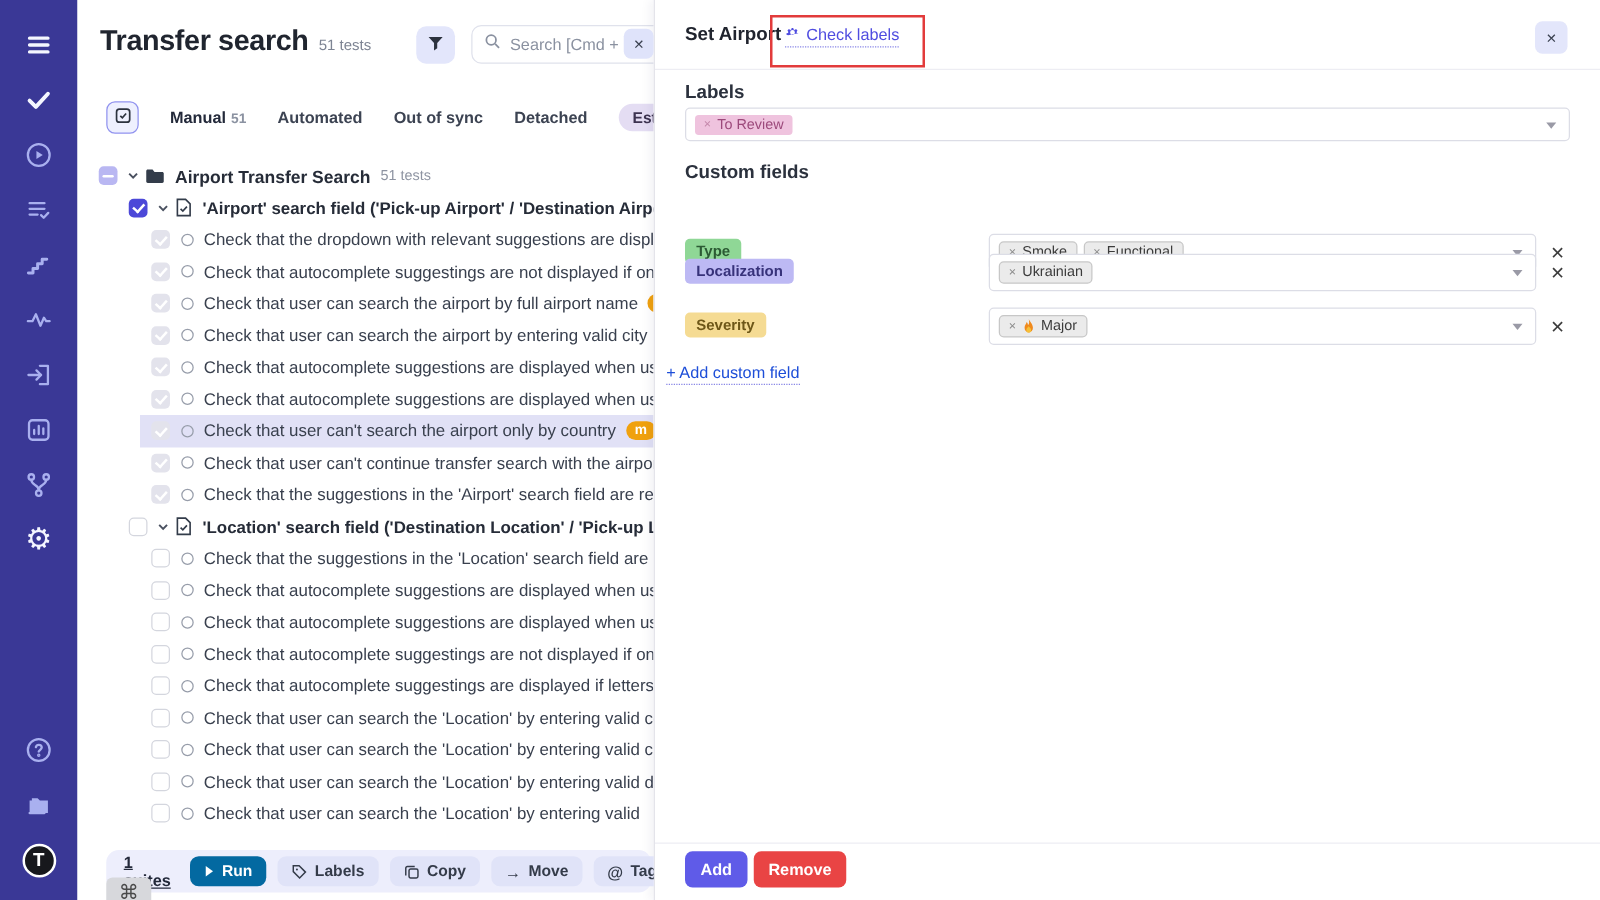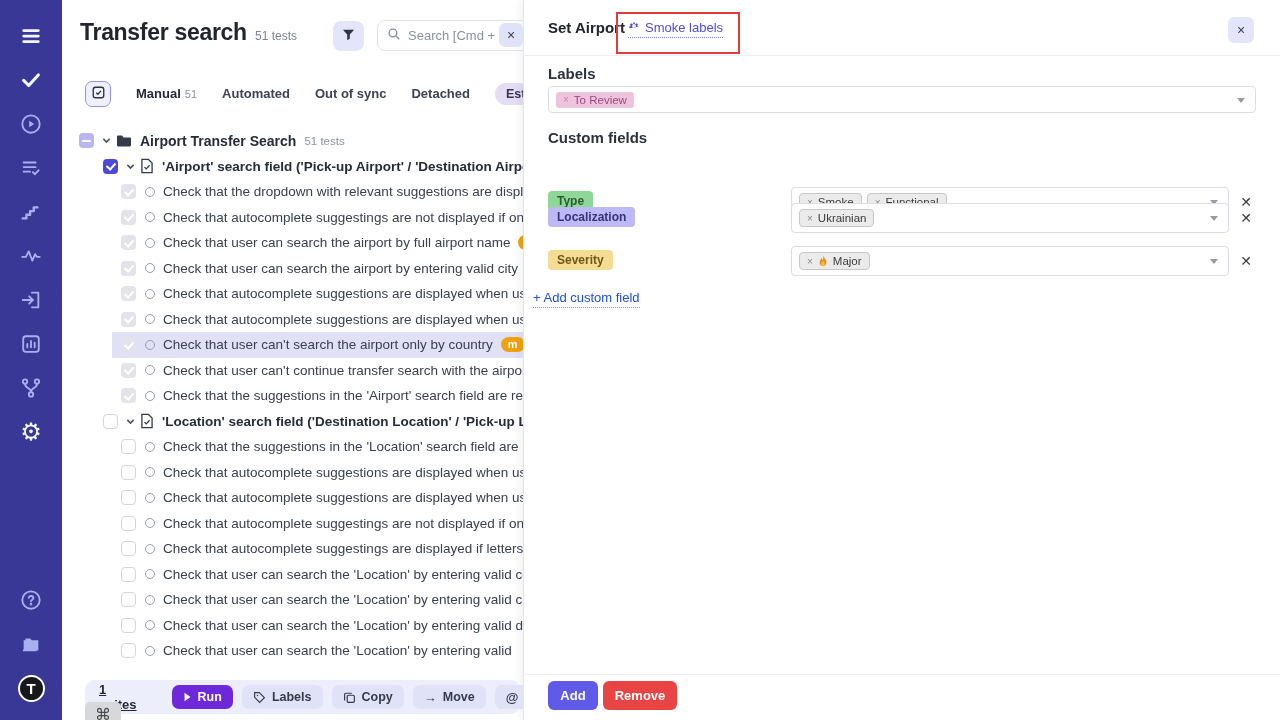--- a/index.html
+++ b/index.html
@@ -28,21 +28,21 @@
     font-family:inherit; background:transparent; }
   #searchBox input::placeholder { color:#8a91a0; }
   #searchClear { position:absolute; left:437px; top:23px; width:24px; height:24px; border:none; border-radius:6px;
     background:#dfe3fa; color:#3a4150; font-size:14px; line-height:1; cursor:pointer; z-index:3; }
 
   #tabsRow { position:absolute; left:23px; top:80px; height:27px; display:flex; align-items:center; gap:25px; }
   #selAllBtn { width:26px; height:26px; border:1.5px solid #9193ef; background:#eef0fe; border-radius:7px;
     display:flex; align-items:center; justify-content:center; color:#2c323e; cursor:pointer; }
   .tab { font-size:13px; font-weight:600; color:#3c4352; cursor:pointer; white-space:nowrap; }
   .tab.active { color:#23293a; font-weight:bold; }
-  .tab .cnt { font-size:11px; color:#8b92a1; font-weight:400; margin-left:4px; }
+  .tab .cnt { font-size:11px; color:#8b92a1; font-weight:700; margin-left:4px; }
   .tab.pill { background:#e4ddf3; color:#3c3350; padding:4px 11px; border-radius:12px; font-weight:600; font-size:12.5px; }
 
   #tree { position:absolute; left:0; top:128px; right:0; bottom:0; overflow:hidden; }
   .trow { height:25.5px; display:flex; align-items:center; white-space:nowrap; overflow:hidden; cursor:pointer; }
   .trow.hl { background:linear-gradient(to right, transparent 50px, #e1e1f6 50px); }
   .cb { width:15px; height:15px; border-radius:4px; flex:0 0 15px; position:relative; }
   .cb.unchecked { background:#fff; border:1px solid #d4d6de; }
   .cb.indeterminate { background:#b9b7f2; }
   .cb.indeterminate::after { content:''; position:absolute; left:3px; top:6.5px; width:9px; height:2px; background:#fff; border-radius:1px; }
   .cb.checked { background:#4c48d8; }
@@ -57,21 +57,21 @@
   .ttl-test { font-size:13.5px; color:#39404e; }
   .tmeta { font-size:11.5px; color:#8d93a1; margin-left:8px; }
   .badge-m { background:#f0a10e; color:#fff; font-size:11px; font-weight:bold; border-radius:9px;
     padding:1px 7px 2px; margin-left:8px; flex:0 0 auto; }
 
   #lpToolbar { position:absolute; left:23px; top:680px; width:436px; height:34px; background:#edeefc; border-radius:10px;
     display:flex; align-items:center; padding:0 10px; gap:9px; z-index:4; }
   #suitesLbl { font-size:13px; font-weight:bold; color:#23293a; text-decoration:underline; margin:0 6px 0 4px; cursor:pointer; }
   .tbBtn { height:24px; border:none; border-radius:7px; background:#e0e3f8; color:#343b49; font-size:12.5px; font-weight:bold;
     display:flex; align-items:center; gap:6px; padding:0 11px; cursor:pointer; font-family:inherit; }
-  .tbBtn.primary { background:#6d28d9; color:#fff;margin-left:20px; }
+  .tbBtn.primary { background:#0369a1; color:#fff; }
   .tbBtn .bi { display:flex; }
   #cmdKey { position:absolute; left:23px; top:702px; width:36px; height:24px; background:#d7d8dc; border-radius:5px;
     color:#4a4a4a; font-size:16px; display:flex; align-items:center; justify-content:center; z-index:5; }
 
   
   #setPanel { position:absolute; left:523px; top:0; width:757px; height:720px; background:#fff;
     border-left:1px solid #e4e4ea; box-shadow:-3px 0 8px rgba(40,40,80,.06); }
   #spHeader { position:absolute; left:0; top:0; width:100%; height:56px; border-bottom:1px solid #ededf3; }
   #spTitle { position:absolute; left:24px; top:19px; font-size:15px; font-weight:bold; color:#20242e; }
   #manageBox { position:absolute; left:92px; top:12px; width:124px; height:42px; border:2px solid #e23b3b; }
@@ -445,21 +445,21 @@
 <aside id="setPanel">
   <header id="spHeader">
     <span id="spTitle">Set Airport</span>
     <div id="manageBox"></div>
     <a id="manageLink">
       <span>
         <svg width="12" height="12" viewBox="0 0 20 20" fill="currentColor">
             <path d="M10 13.2a3.2 3.2 0 1 1 0-6.4 3.2 3.2 0 0 1 0 6.4zm8-2.2l-2.1-.5a6 6 0 0 0-.5-1.3l1.2-1.9-1.9-1.9-1.9 1.2c-.4-.2-.9-.4-1.3-.5L11 4H8.9l-.5 2.1c-.4.1-.9.3-1.3.5L5.2 5.4 3.3 7.3l1.2 1.9c-.2.4-.4.9-.5 1.3L2 11v2.1l2.1.5"></path>
           </svg>
       </span>
-      <span>Smoke labels</span>
+      <span>Check labels</span>
     </a>
     <button id="spClose">×</button>
   </header>
 
   <h2 id="labelsHeading" class="spHeading">Labels</h2>
   <div id="labelsSelect" class="selBox">
     <span id="labelsTagsHolder" style="display:flex;gap:5px;">
         <span class="tag-pink">
           <span class="x">×</span>
           <span>To Review</span>

